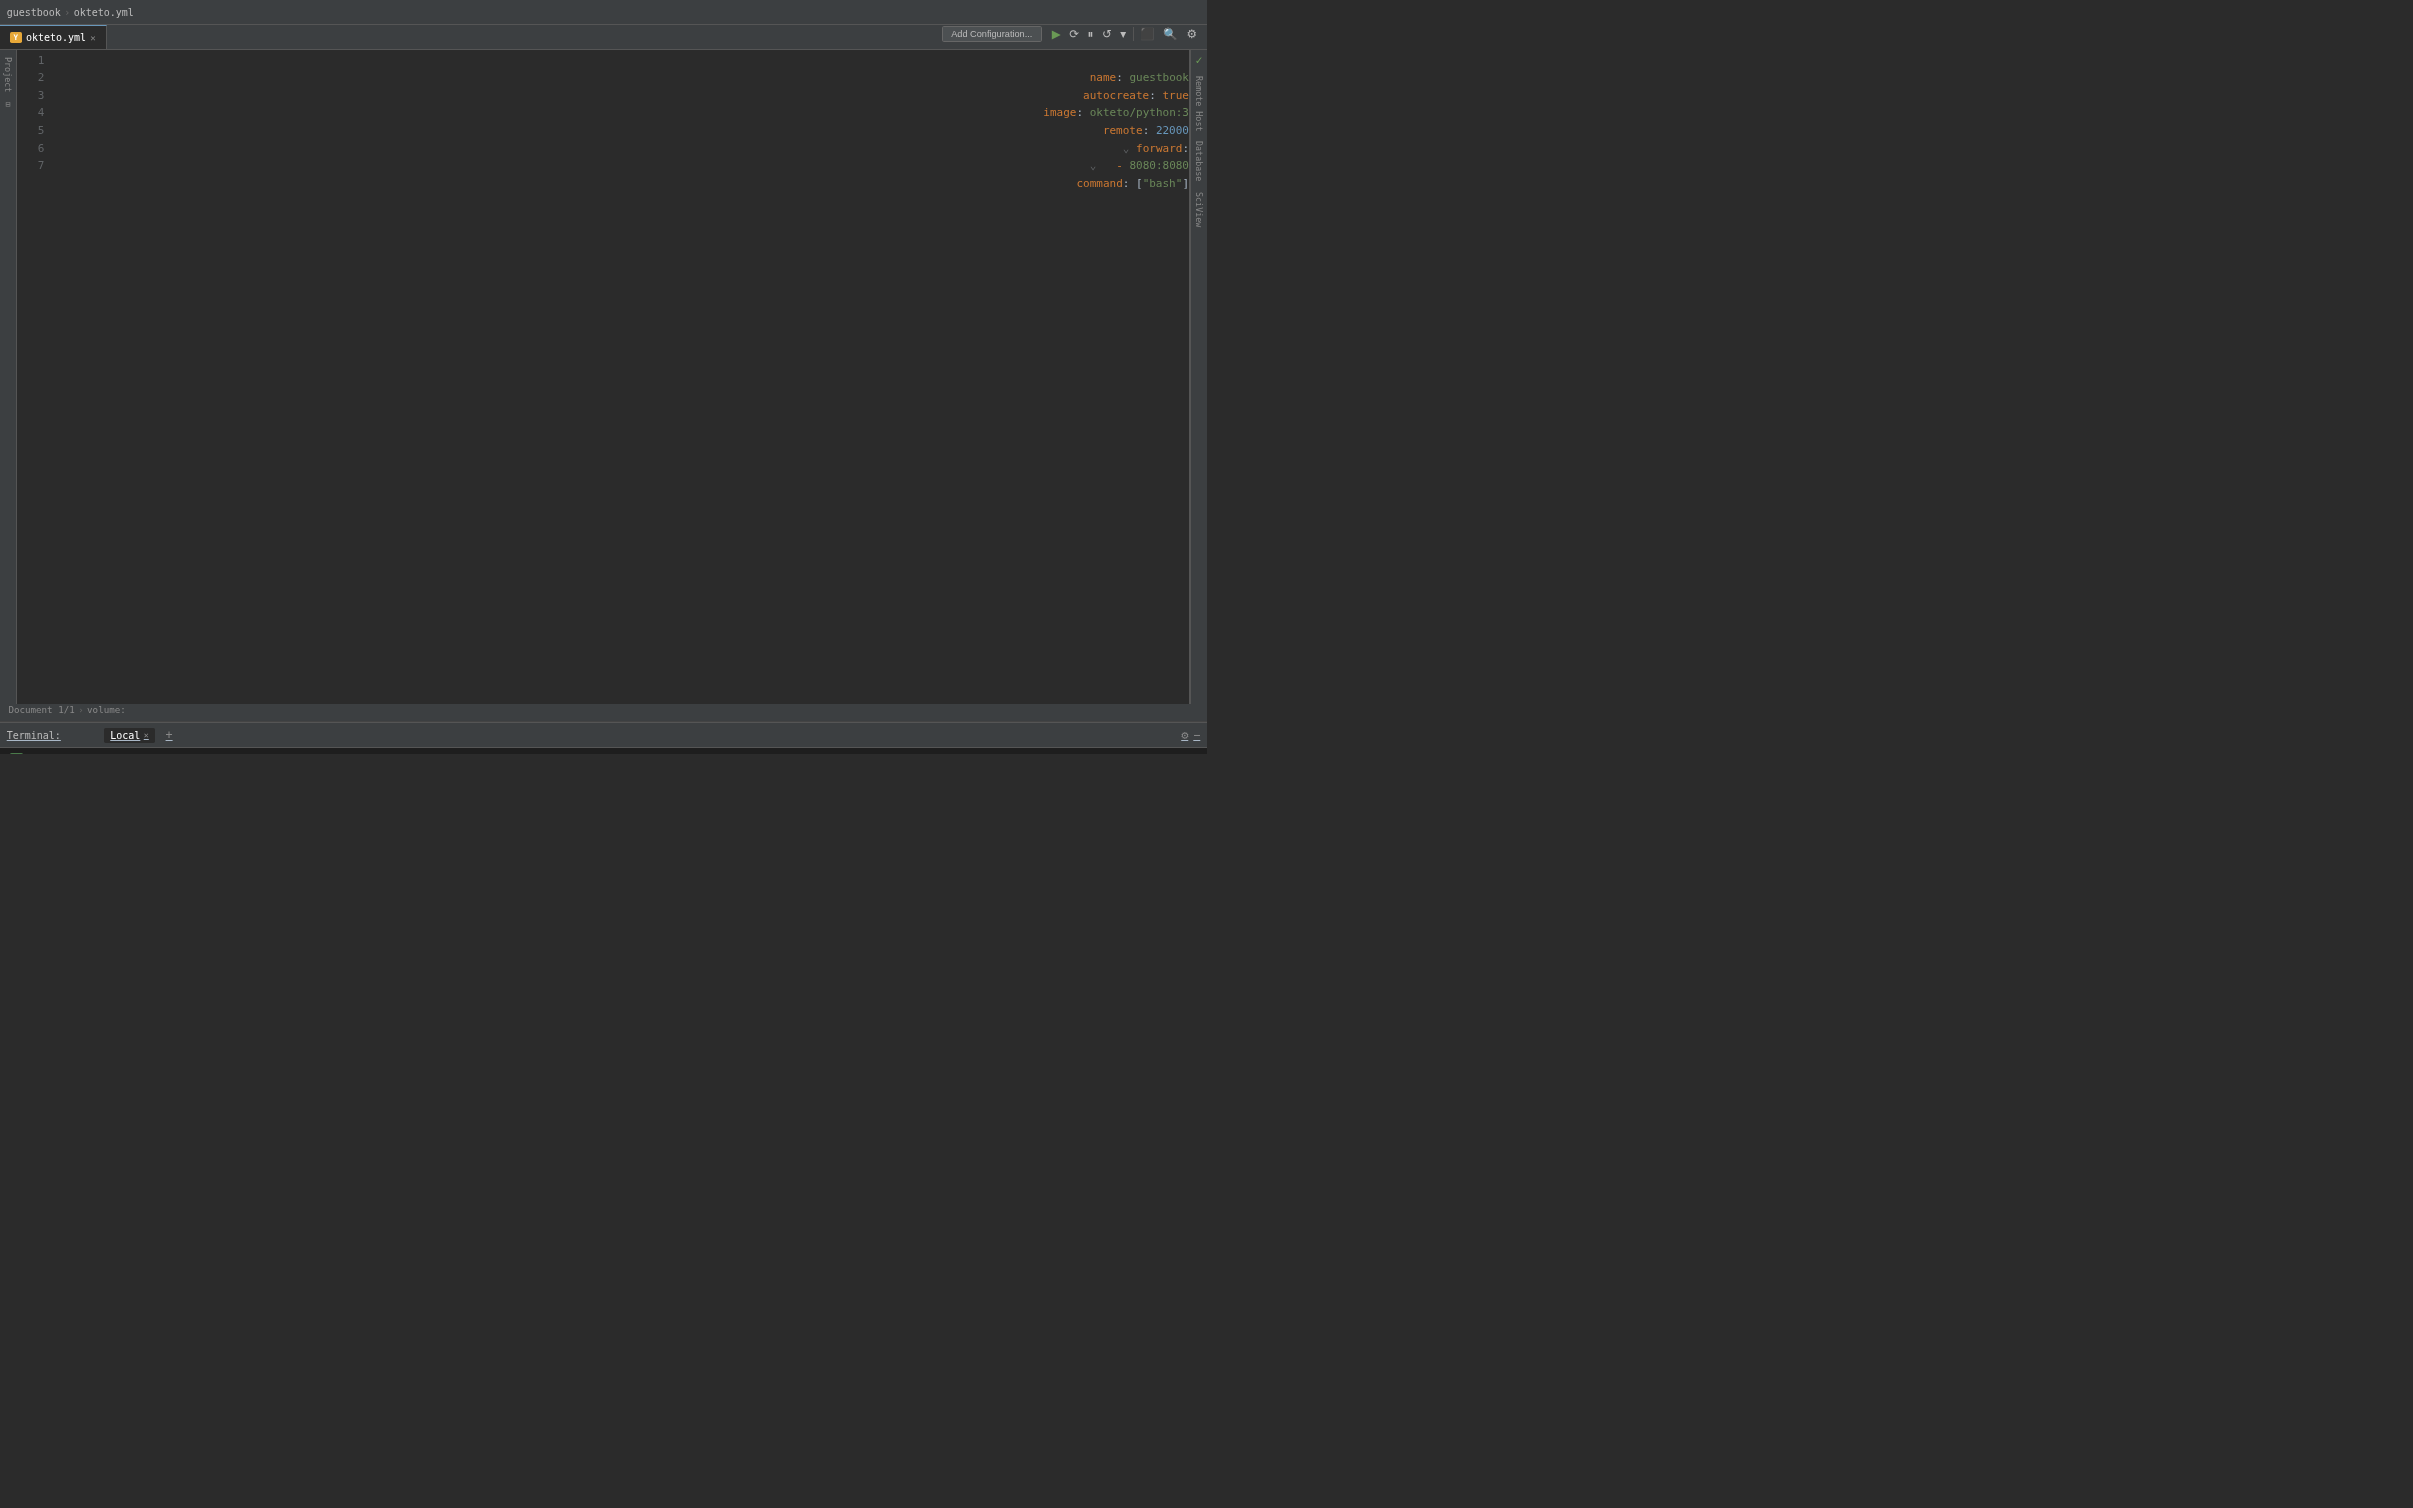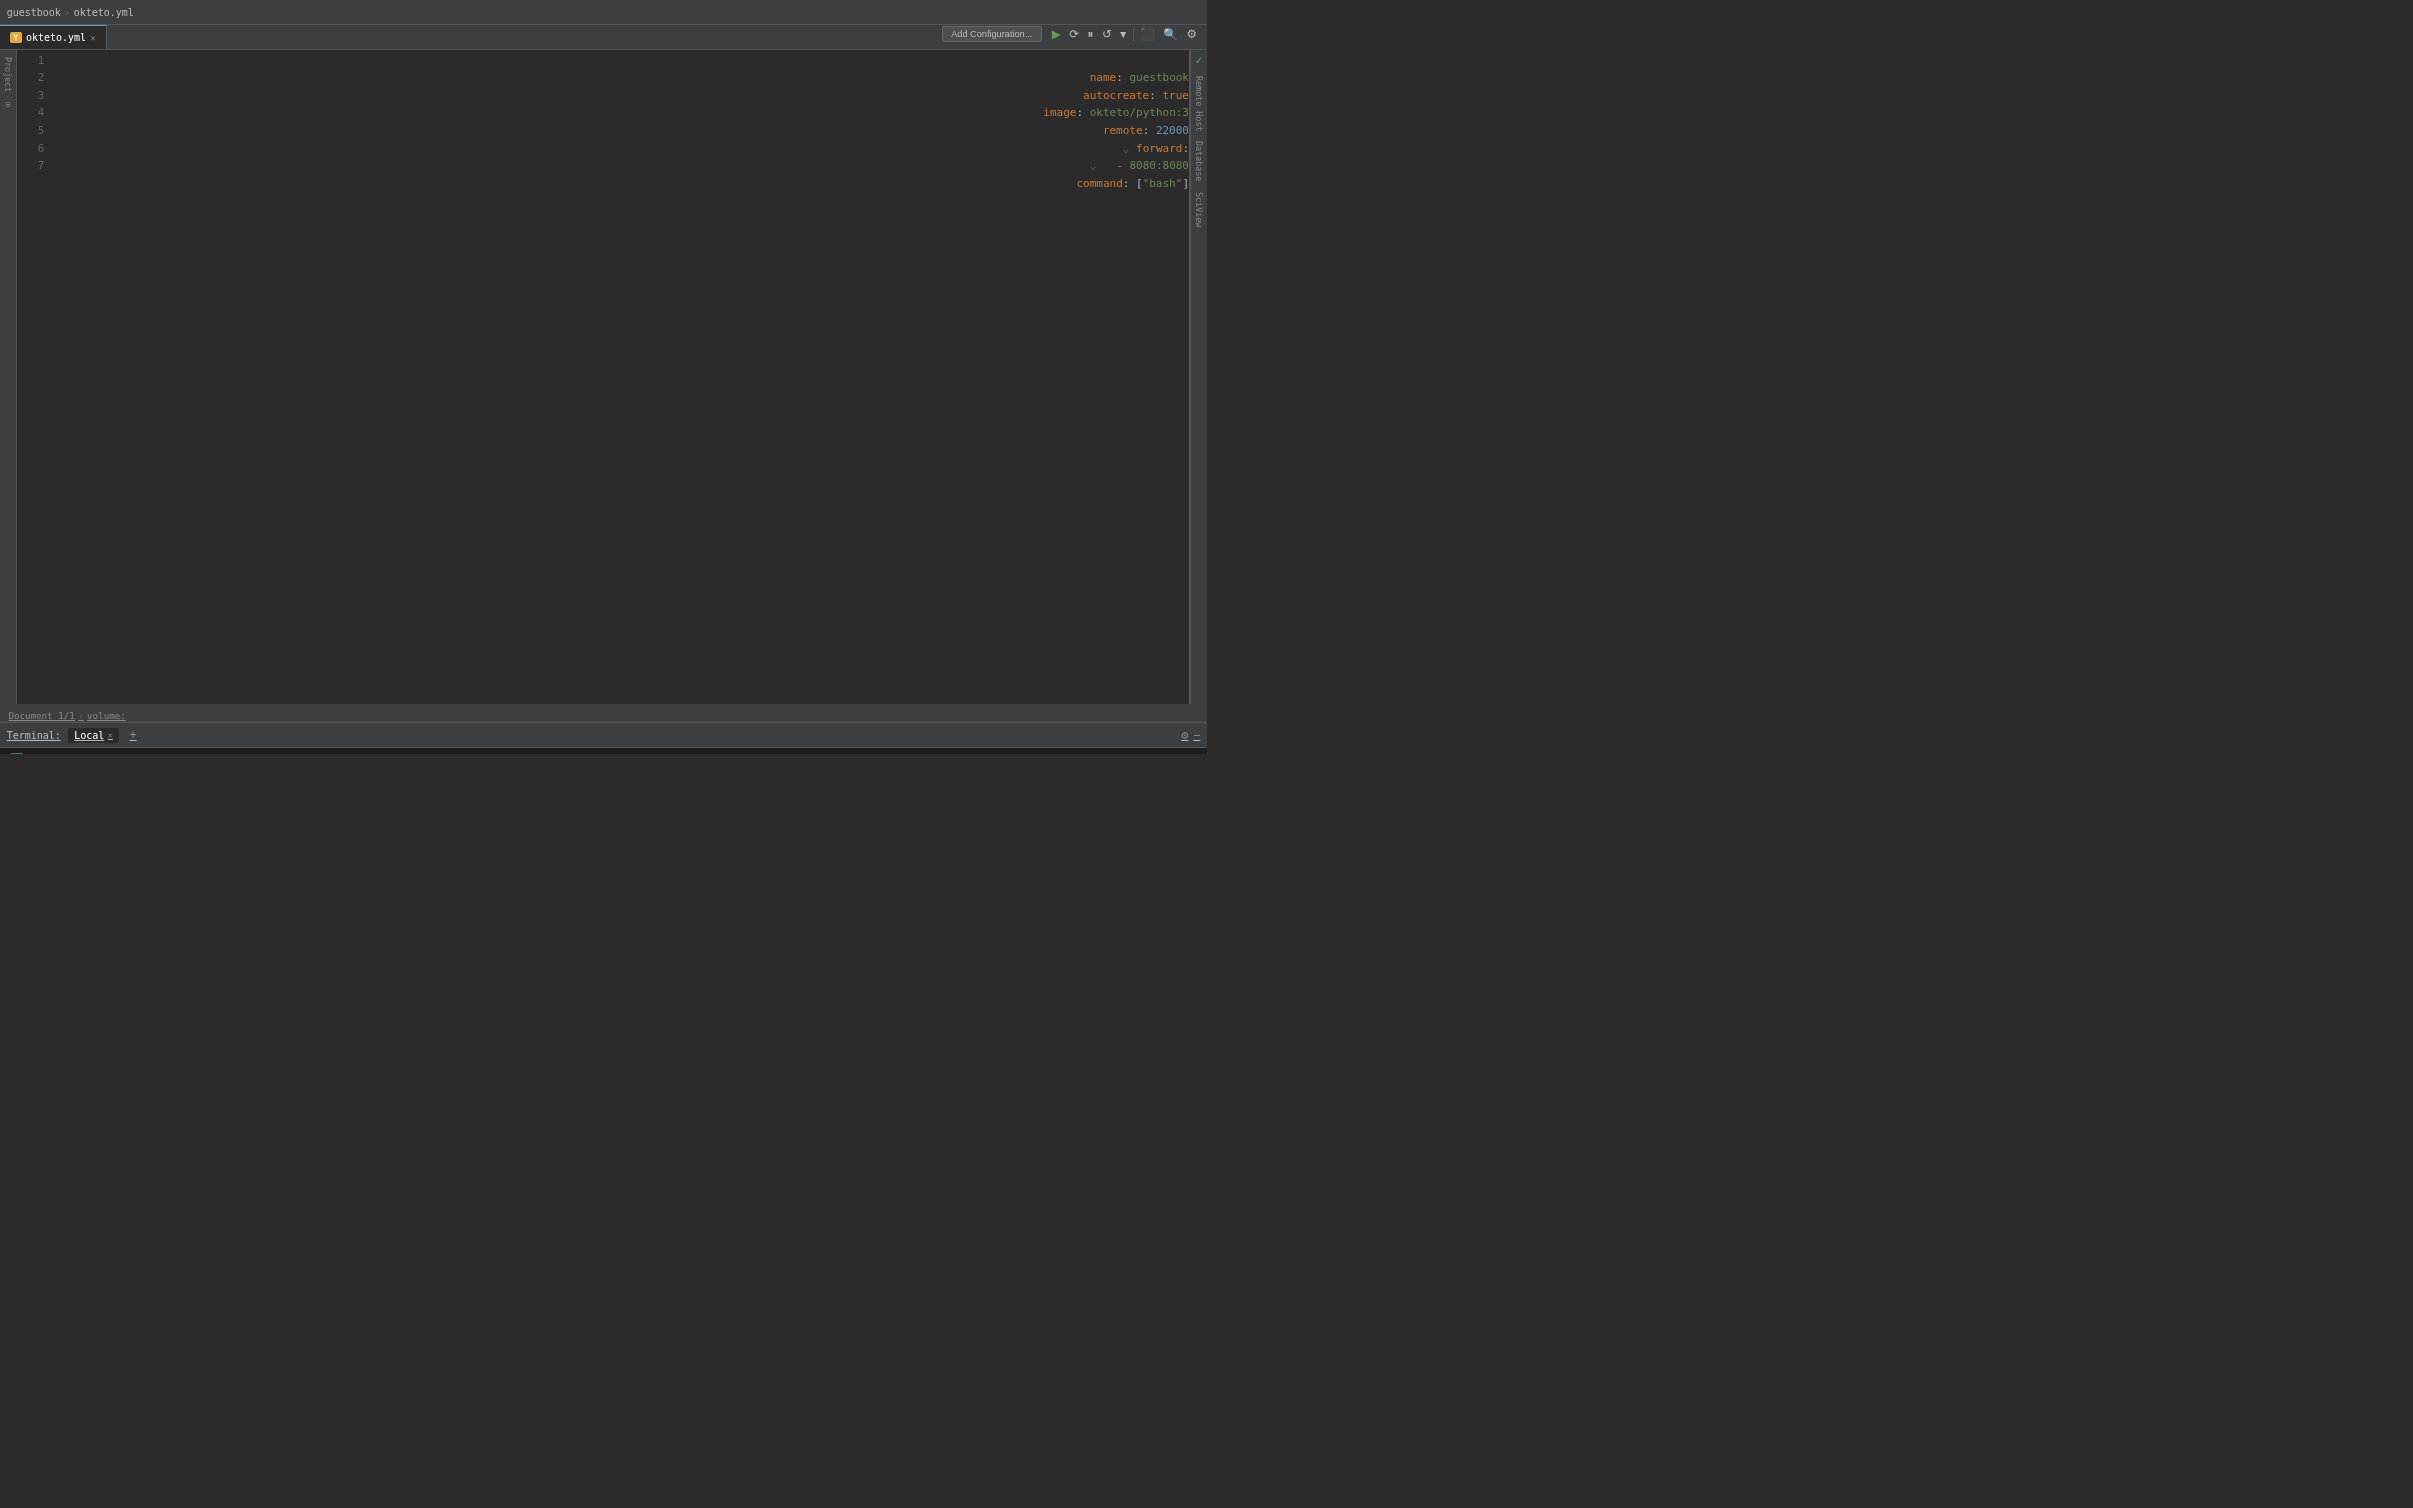--- a/index.html
+++ b/index.html
@@ -243,20 +243,21 @@
       padding: 1.7px 6.7px;
       font-size: 10px;
       color: #bbb;
       background: #4e5254;
       border-radius: 1.7px;
       cursor: pointer;
     }
     .terminal-tab.active {
       background: #2b2b2b;
       color: #fff;
+      margin-left: 36px;
     }
     .terminal-tab-close {
       font-size: 8.4px;
       color: #888;
     }
     .terminal-tab-add {
       color: #888;
       font-size: 11.7px;
       cursor: pointer;
       padding: 0 3.4px;
@@ -333,26 +334,25 @@
     }
     .toolbar-tab-icon {
       font-size: 9.2px;
     }
 
     
     .breadcrumb-bar {
       height: 18.4px;
       background: #3c3f41;
       display: flex;
-      align-items: flex-end;
+      align-items: flex-start;
       padding: 0 6.7px;
       font-size: 9.2px;
       color: #888;
       border-bottom: 0.8px solid #444;
-      text-decoration: underline;
     }
     .breadcrumb-bar span { margin: 0 1.7px; }
     .bc-arrow { color: #666; }
   </style>
 </head>
 <body>
 
 <div class="title-bar">
   <div class="title-bar-breadcrumb">
     <span>guestbook</span>

